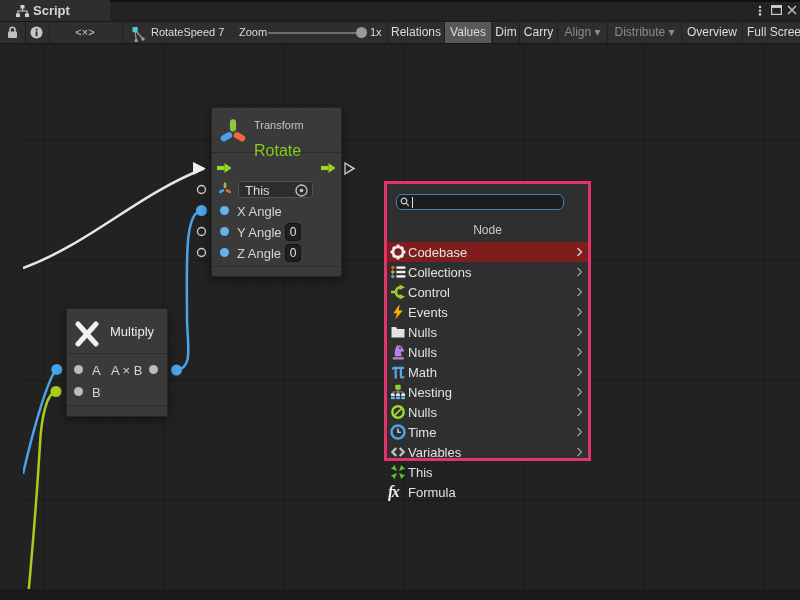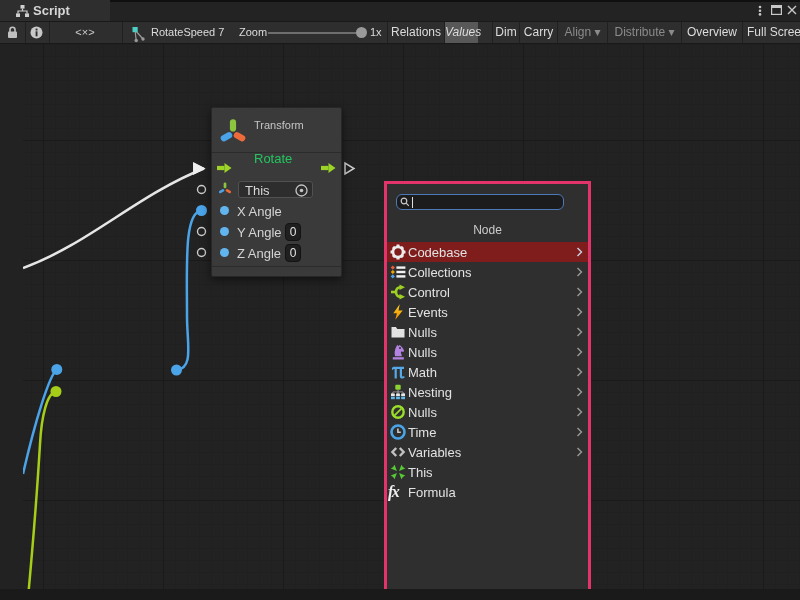--- a/index.html
+++ b/index.html
@@ -39,37 +39,37 @@
   
   .node { position:absolute; background:#3a3a3a; border:1px solid #272727; border-radius:2px;
     box-shadow:0 3px 8px rgba(0,0,0,0.5); color:#d8d8d8; }
   .nhead { position:absolute; left:0; top:0; right:0; border-bottom:1px solid #2b2b2b; }
   .nfoot { position:absolute; left:0; right:0; bottom:0; border-top:1px solid #2b2b2b; }
 
   #rotate { left:188px; top:63px; width:131px; height:170px; }
   #rotate .nhead { height:45px; }
   #rotate .nfoot { height:10px; }
   .r-small { position:absolute; left:42px; top:11px; font-size:11px; color:#c4c4c4; }
-  .r-big { position:absolute; left:42px; top:43px; font-size:13px; color:#22c55e; }
+  .r-big { position:absolute; left:42px; top:34px; font-size:16px; color:#84cc16; }
   .rowtext { position:absolute; font-size:13px; color:#d4d4d4; }
   .dot { position:absolute; width:9px; height:9px; border-radius:50%; background:#62b4ef; }
   .valbox { position:absolute; width:16px; height:18px; background:#1f1f1f; border:1px solid #131313;
     border-radius:4px; color:#e4e4e4; font-size:12px; text-align:center; line-height:16px; }
   #thisbox { position:absolute; left:26px; top:73px; width:75px; height:17px; background:#2d2d2d;
     border:1px solid #515151; border-radius:3px; }
   #thisbox span { position:absolute; left:6px; top:1px; font-size:13px; color:#d8d8d8; }
 
   #multiply { left:43px; top:264px; width:102px; height:109px; }
   #multiply .nhead { height:45px; }
   #multiply .nfoot { height:11px; }
   .m-title { position:absolute; left:43px; top:15px; font-size:13px; color:#ececec; }
   .gdot { position:absolute; width:9px; height:9px; border-radius:50%; background:#bcbcbc; }
 
   
-  #fuzzy { position:absolute; left:361px; top:137px; width:207px; height:418px;
+  #fuzzy { position:absolute; left:361px; top:137px; width:207px; height:280px;
     background:#2f2f2f; border:3px solid #e2336b; }
   #searchbox { position:absolute; left:9px; top:10px; width:168px; height:16px;
     background:#1c1c1c; border:1px solid #4e79b8; border-radius:6px; }
   #nodelbl { position:absolute; left:0; top:39px; width:201px; text-align:center;
     font-size:12px; color:#cccccc; }
   .frow { position:absolute; left:0; width:201px; height:20px; font-size:13px; color:#e2e2e2; }
   .frow.sel { background:#7f1d1d; }
   .frow .lbl { position:absolute; left:21px; top:3px; }
   .frow svg.icon { position:absolute; left:3px; top:2px; }
   .chev { position:absolute; right:5px; top:5px; }
@@ -130,21 +130,21 @@
       <circle cx="6.2" cy="18.5" r="1.7" fill="#9a9a9a"></circle>
     </svg>
     <div class="tbtn" style="left:151px;width:90px;text-align:left;font-size:11px;">RotateSpeed 7</div>
     <div class="tbtn" style="left:239px;width:40px;text-align:left;font-size:11px;">Zoom</div>
     <div style="position:absolute;left:268px;top:10px;width:93px;height:2px;background:#6e6e6e;"></div>
     <div style="position:absolute;left:356px;top:5px;width:11px;height:11px;border-radius:50%;background:#9a9a9a;"></div>
     <div class="tbtn" style="left:370px;width:20px;text-align:left;font-size:11px;">1x</div>
     <div class="tsep" style="left:387px"></div>
     <div class="tbtn" style="left:388px;width:56px;">Relations</div>
     <div class="tsep" style="left:444px"></div>
-    <div class="tbtn pressed" style="left:445px;width:33px;font-style:italic;">Values</div>
+    <div class="tbtn pressed" style="left:445px;width:46px;">Values</div>
     <div class="tsep" style="left:492px"></div>
     <div class="tbtn" style="left:493px;width:26px;">Dim</div>
     <div class="tsep" style="left:519px"></div>
     <div class="tbtn" style="left:520px;width:37px;">Carry</div>
     <div class="tsep" style="left:557px"></div>
     <div class="tbtn dim" style="left:558px;width:49px;">Align ▾</div>
     <div class="tsep" style="left:607px"></div>
     <div class="tbtn dim" style="left:608px;width:73px;">Distribute ▾</div>
     <div class="tsep" style="left:681px"></div>
     <div class="tbtn" style="left:682px;width:60px;">Overview</div>
@@ -219,20 +219,34 @@
       <div class="dot" style="left:8px;top:98px;"></div>
       <div class="rowtext" style="left:25px;top:96px;">X Angle</div>
       <div class="dot" style="left:8px;top:119px;"></div>
       <div class="rowtext" style="left:25px;top:117px;">Y Angle</div>
       <div class="valbox" style="left:73px;top:115px;">0</div>
       <div class="dot" style="left:8px;top:140px;"></div>
       <div class="rowtext" style="left:25px;top:138px;">Z Angle</div>
       <div class="valbox" style="left:73px;top:136px;">0</div>
     </div>
 
+    <div class="node" id="multiply">
+      <div class="nhead"></div>
+      <div class="nfoot"></div>
+      <svg width="24" height="26" viewBox="0 0 24 26" style="position:absolute;left:8px;top:12px;">
+        <path d="M3 3 L21 23 M21 3 L3 23" stroke="#f0f0f0" stroke-width="5" stroke-linecap="round"></path>
+      </svg>
+      <div class="m-title">Multiply</div>
+      <div class="gdot" style="left:7px;top:56px;"></div>
+      <div class="rowtext" style="left:25px;top:54px;">A</div>
+      <div class="rowtext" style="left:44px;top:54px;">A × B</div>
+      <div class="gdot" style="left:82px;top:56px;"></div>
+      <div class="gdot" style="left:7px;top:78px;"></div>
+      <div class="rowtext" style="left:25px;top:76px;">B</div>
+    </div>
 
     <div id="fuzzy">
       <div id="searchbox">
         <svg width="10" height="10" viewBox="0 0 10 10" style="position:absolute;left:3px;top:2px;">
           <circle cx="4" cy="4" r="2.8" fill="none" stroke="#cccccc" stroke-width="1.2"></circle>
           <path d="M6.2 6.2 L8.8 8.8" stroke="#cccccc" stroke-width="1.2"></path>
         </svg>
         <div style="position:absolute;left:15px;top:2px;width:1px;height:11px;background:#e0e0e0;"></div>
       </div>
       <div id="nodelbl">Node</div>

